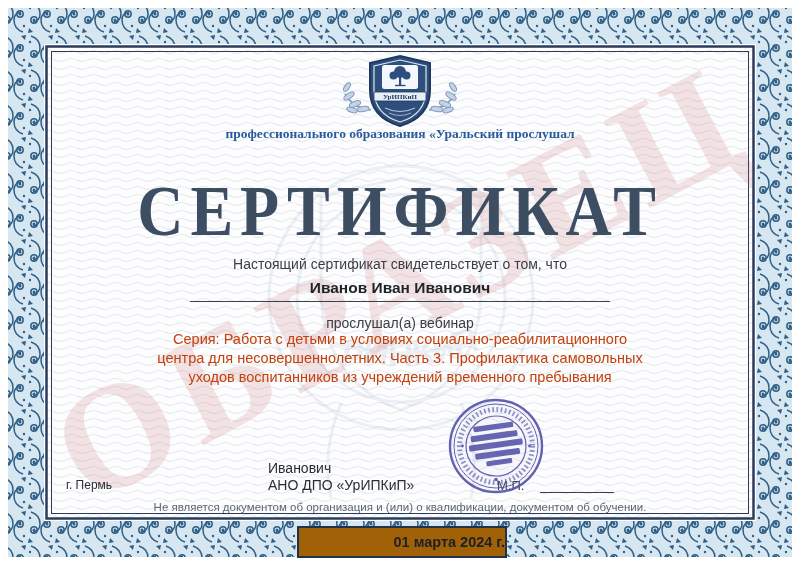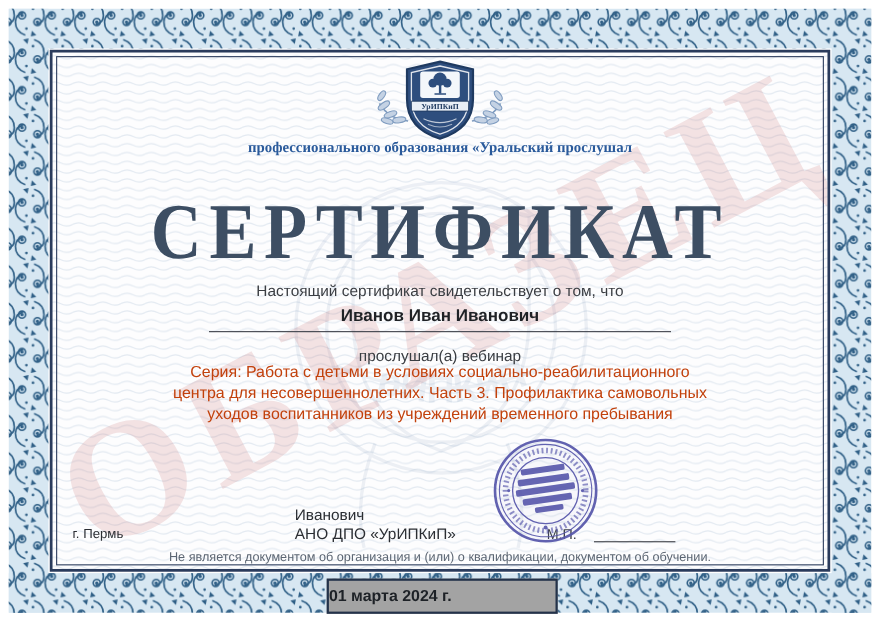--- a/index.html
+++ b/index.html
@@ -34,22 +34,22 @@
   .action{top:315px;font-size:14px;color:#3a3d42;}
   .topic{top:330px;font-size:14.5px;font-weight:normal;line-height:19px;color:#c2410c;}
   .city{position:absolute;left:66px;top:478px;font-size:12px;color:#2b2e33;}
   .director{position:absolute;left:268px;top:460px;font-size:14px;line-height:17px;color:#2b2e33;text-align:left;}
   .mp{position:absolute;left:497px;top:478px;font-size:13px;color:#3a3d42;}
   .sig-line{position:absolute;left:540px;top:492px;width:74px;border-top:1.5px solid #3c3f45;}
   .footnote{top:501px;font-size:11.5px;color:#5c6673;}
   .stamp{position:absolute;left:448px;top:398px;filter:blur(0.45px);opacity:0.93;}
   .datebox{
     position:absolute;left:297px;top:526px;width:206px;height:28px;
-    background:#a3a3a3;border:2px solid #23324a;
-    display:flex;align-items:center;justify-content:flex-start;
+    background:#a16207;border:2px solid #23324a;
+    display:flex;align-items:center;justify-content:flex-end;
   }
   .datebox span{font-size:14.5px;font-weight:bold;color:#1d2126;}
 </style>
 </head>
 <body>
 
 <div class="cert">
 
   <svg class="bg-svg" width="800" height="565" viewBox="0 0 800 565">
     <defs>

